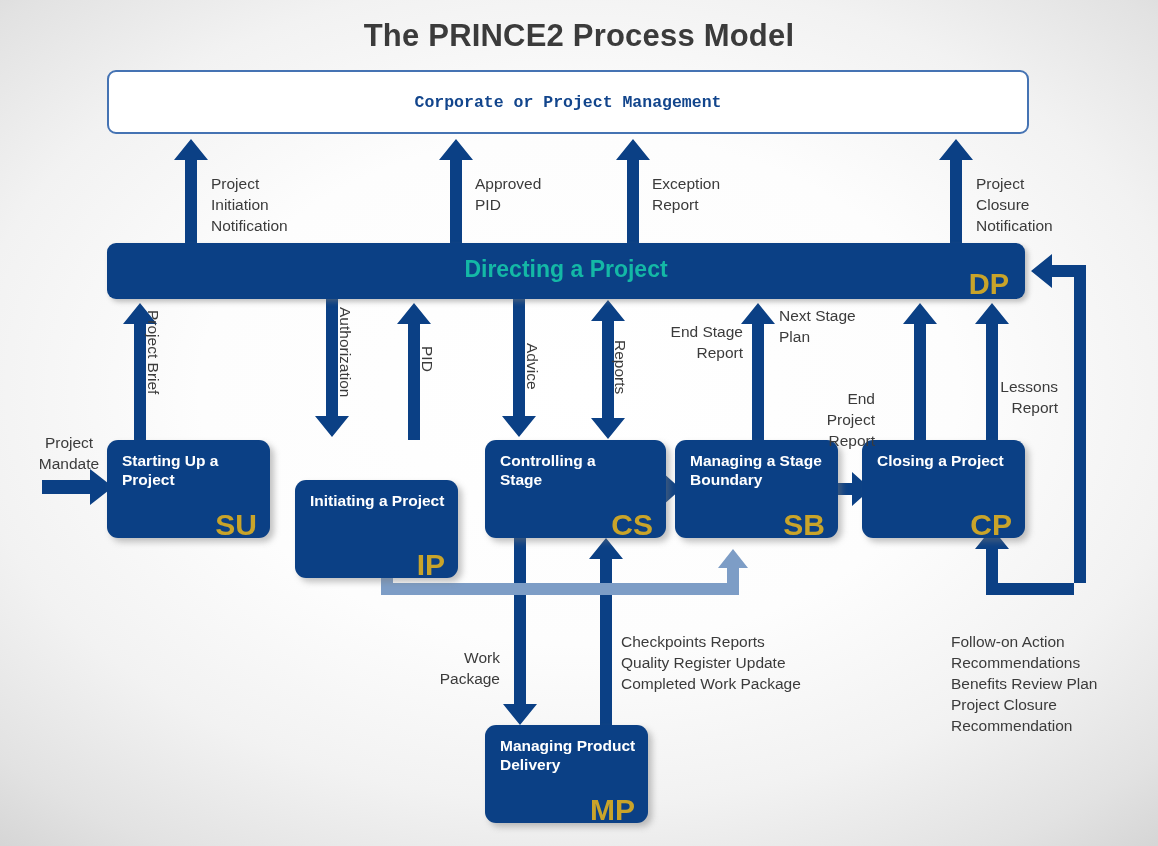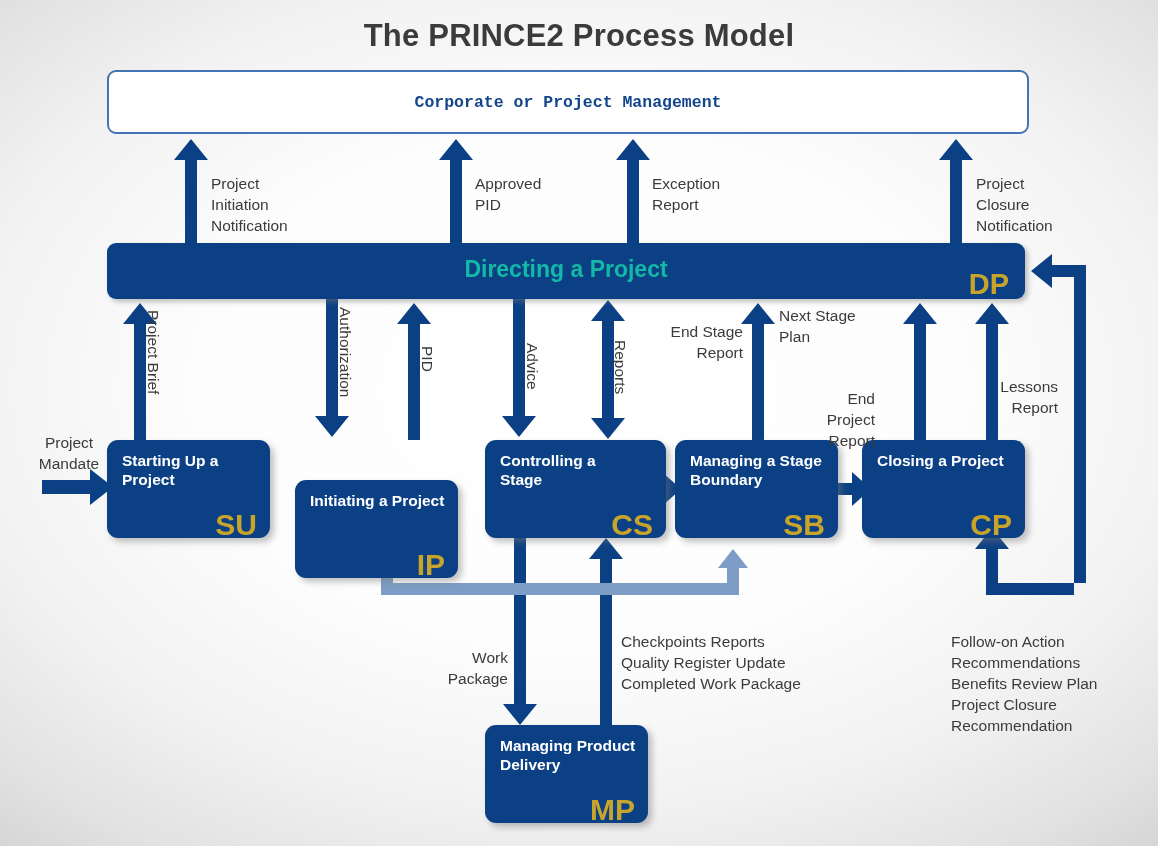--- a/index.html
+++ b/index.html
@@ -280,21 +280,21 @@
     <div class="flab" style="left:779px; top:305px;">Next Stage
 Plan</div>
 
     <div class="flab right" style="left:760px; top:372px; width:115px;">End
 Project
 Report</div>
 
     <div class="flab right" style="left:930px; top:360px; width:128px;">Lessons
 Report</div>
 
-    <div class="flab right" style="left:396px; top:631px; width:112px;">Work
+    <div class="flab right" style="left:388px; top:631px; width:112px;">Work
 Package</div>
 
     <div class="flab" style="left:621px; top:631px;">Checkpoints Reports
 Quality Register Update
 Completed Work Package</div>
 
     <div class="flab" style="left:951px; top:631px;">Follow-on Action
 Recommendations
 Benefits Review Plan
 Project Closure

